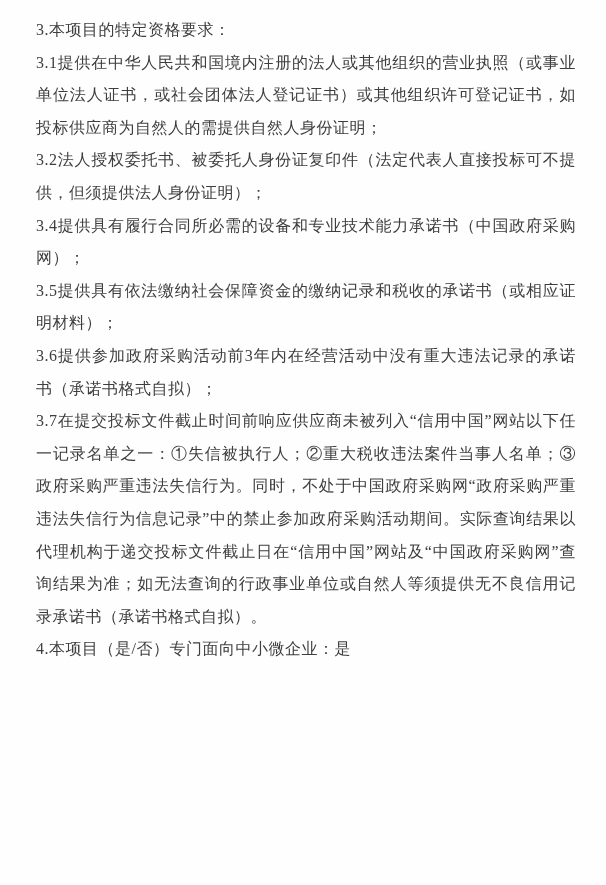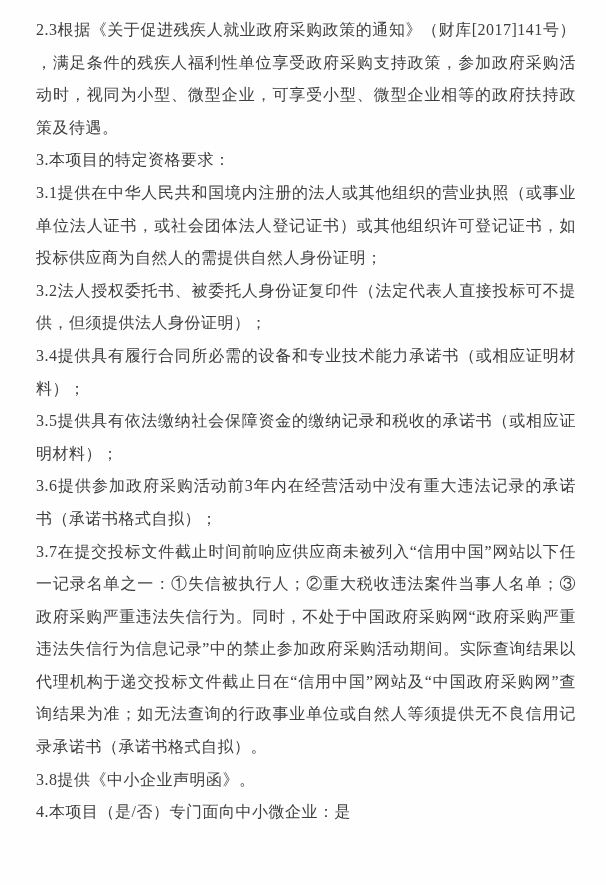--- a/index.html
+++ b/index.html
@@ -25,24 +25,22 @@
     letter-spacing: 0.5px;
     line-break: anywhere;
     overflow-wrap: anywhere;
     font-weight: 400;
   }
 </style>
 </head>
 <body>
 
 <div class="page">
-  <p class="doc-paragraph">2.3根据《关于促进残疾人就业政府采购政策的通知》（财库[2017]141号），满足条件的残疾人福利性单位享受政府采购支持政策，参加政府采购活动时，视同为小型、微型企业，可享受小型、微型企业相等的政府扶持政策及待遇。</p>
   <p class="doc-paragraph">3.本项目的特定资格要求：</p>
   <p class="doc-paragraph">3.1提供在中华人民共和国境内注册的法人或其他组织的营业执照（或事业单位法人证书，或社会团体法人登记证书）或其他组织许可登记证书，如投标供应商为自然人的需提供自然人身份证明；</p>
   <p class="doc-paragraph">3.2法人授权委托书、被委托人身份证复印件（法定代表人直接投标可不提供，但须提供法人身份证明）；</p>
-  <p class="doc-paragraph">3.4提供具有履行合同所必需的设备和专业技术能力承诺书（或相应证明材料）；</p>
+  <p class="doc-paragraph">3.4提供具有履行合同所必需的设备和专业技术能力承诺书（中国政府采购网）；</p>
   <p class="doc-paragraph">3.5提供具有依法缴纳社会保障资金的缴纳记录和税收的承诺书（或相应证明材料）；</p>
   <p class="doc-paragraph">3.6提供参加政府采购活动前3年内在经营活动中没有重大违法记录的承诺书（承诺书格式自拟）；</p>
   <p class="doc-paragraph">3.7在提交投标文件截止时间前响应供应商未被列入“信用中国”网站以下任一记录名单之一：①失信被执行人；②重大税收违法案件当事人名单；③政府采购严重违法失信行为。同时，不处于中国政府采购网“政府采购严重违法失信行为信息记录”中的禁止参加政府采购活动期间。实际查询结果以代理机构于递交投标文件截止日在“信用中国”网站及“中国政府采购网”查询结果为准；如无法查询的行政事业单位或自然人等须提供无不良信用记录承诺书（承诺书格式自拟）。</p>
-  <p class="doc-paragraph">3.8提供《中小企业声明函》。</p>
   <p class="doc-paragraph">4.本项目（是/否）专门面向中小微企业：是</p>
 
 </div>
 
 </body></html>

